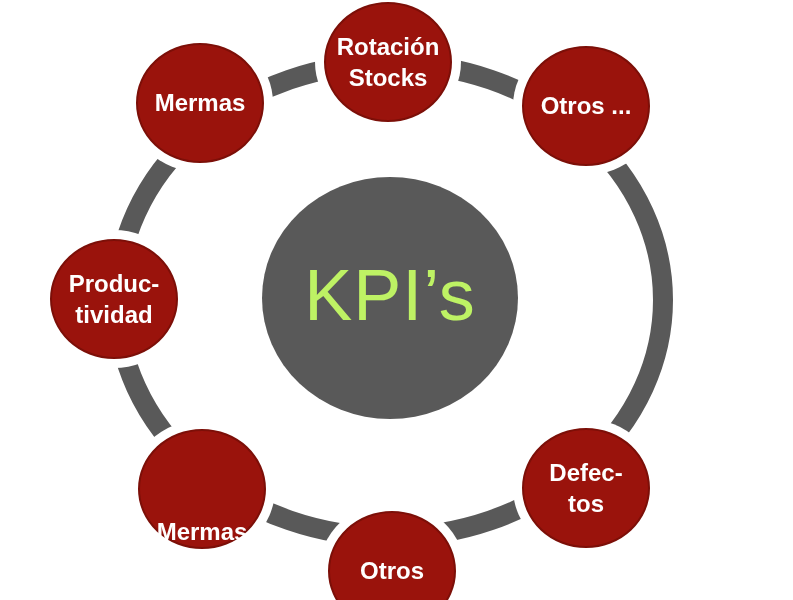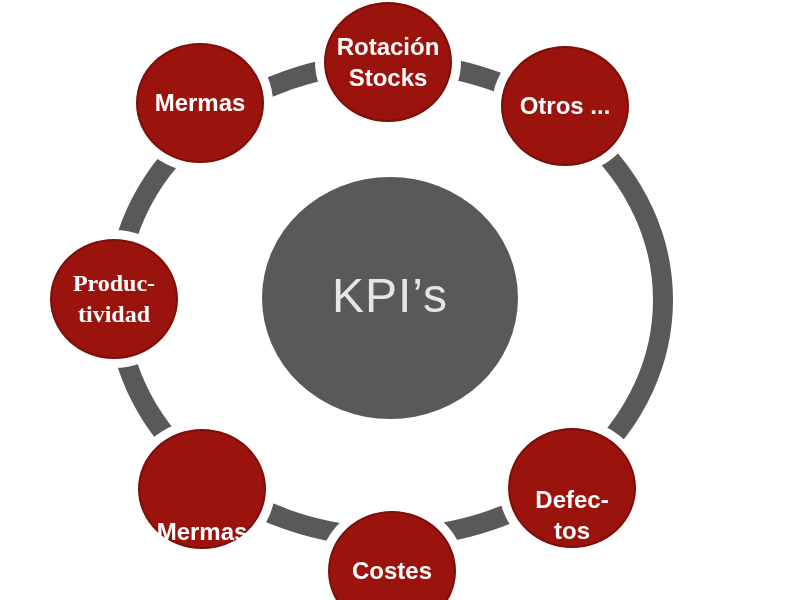--- a/index.html
+++ b/index.html
@@ -28,22 +28,22 @@
     top: 177px;
     width: 256px;
     height: 242px;
     border-radius: 50%;
     background: #595959;
     display: flex;
     align-items: center;
     justify-content: center;
   }
   .center-label {
-    color: #e5e5e5;
-    font-size: 48px;
+    color: #bef264;
+    font-size: 72px;
     font-weight: 400;
     letter-spacing: 1px;
     padding-bottom: 6px;
   }
   .node {
     position: absolute;
     width: 128px;
     height: 120px;
     border-radius: 50%;
     background: #9A130C;
@@ -56,26 +56,26 @@
   }
   .node-label {
     color: #ffffff;
     font-size: 24px;
     font-weight: 700;
     line-height: 1.3;
     text-align: center;
     white-space: pre-line;
   }
   .n-rotacion      { left: 324px; top: 2px; }
-  .n-otros         { left: 501px; top: 46px; }
+  .n-otros         { left: 522px; top: 46px; }
   .n-impagados     { left: 599px; top: 238px; }
-  .n-defectos      { left: 508px; top: 428px; align-items: flex-end; }
+  .n-defectos      { left: 522px; top: 428px; }
   .n-costes        { left: 328px; top: 511px; }
   .n-mermas        { left: 138px; top: 429px; align-items: flex-end; }
-  .n-productividad { left: 50px;  top: 239px; font-family: Liberation Serif, serif; }
+  .n-productividad { left: 50px;  top: 239px; }
   .n-ventas        { left: 136px; top: 43px; }
 </style>
 </head>
 <body>
 
 <div class="stage">
 
   <svg class="ring-svg" viewBox="0 0 793 600" aria-hidden="true">
     <ellipse cx="390" cy="300" rx="273" ry="237" fill="none" stroke="#595959" stroke-width="20"></ellipse>
   </svg>
@@ -93,21 +93,21 @@
     <span class="node-label">Otros ...</span>
   </div>
 
 
   <div class="node n-defectos">
     <span class="node-label">Defec-
 tos</span>
   </div>
 
   <div class="node n-costes">
-    <span class="node-label">Costes</span>
+    <span class="node-label">Otros</span>
   </div>
 
   <div class="node n-mermas">
     <span class="node-label">Mermas</span>
   </div>
 
   <div class="node n-productividad">
     <span class="node-label">Produc-
 tividad</span>
   </div>

